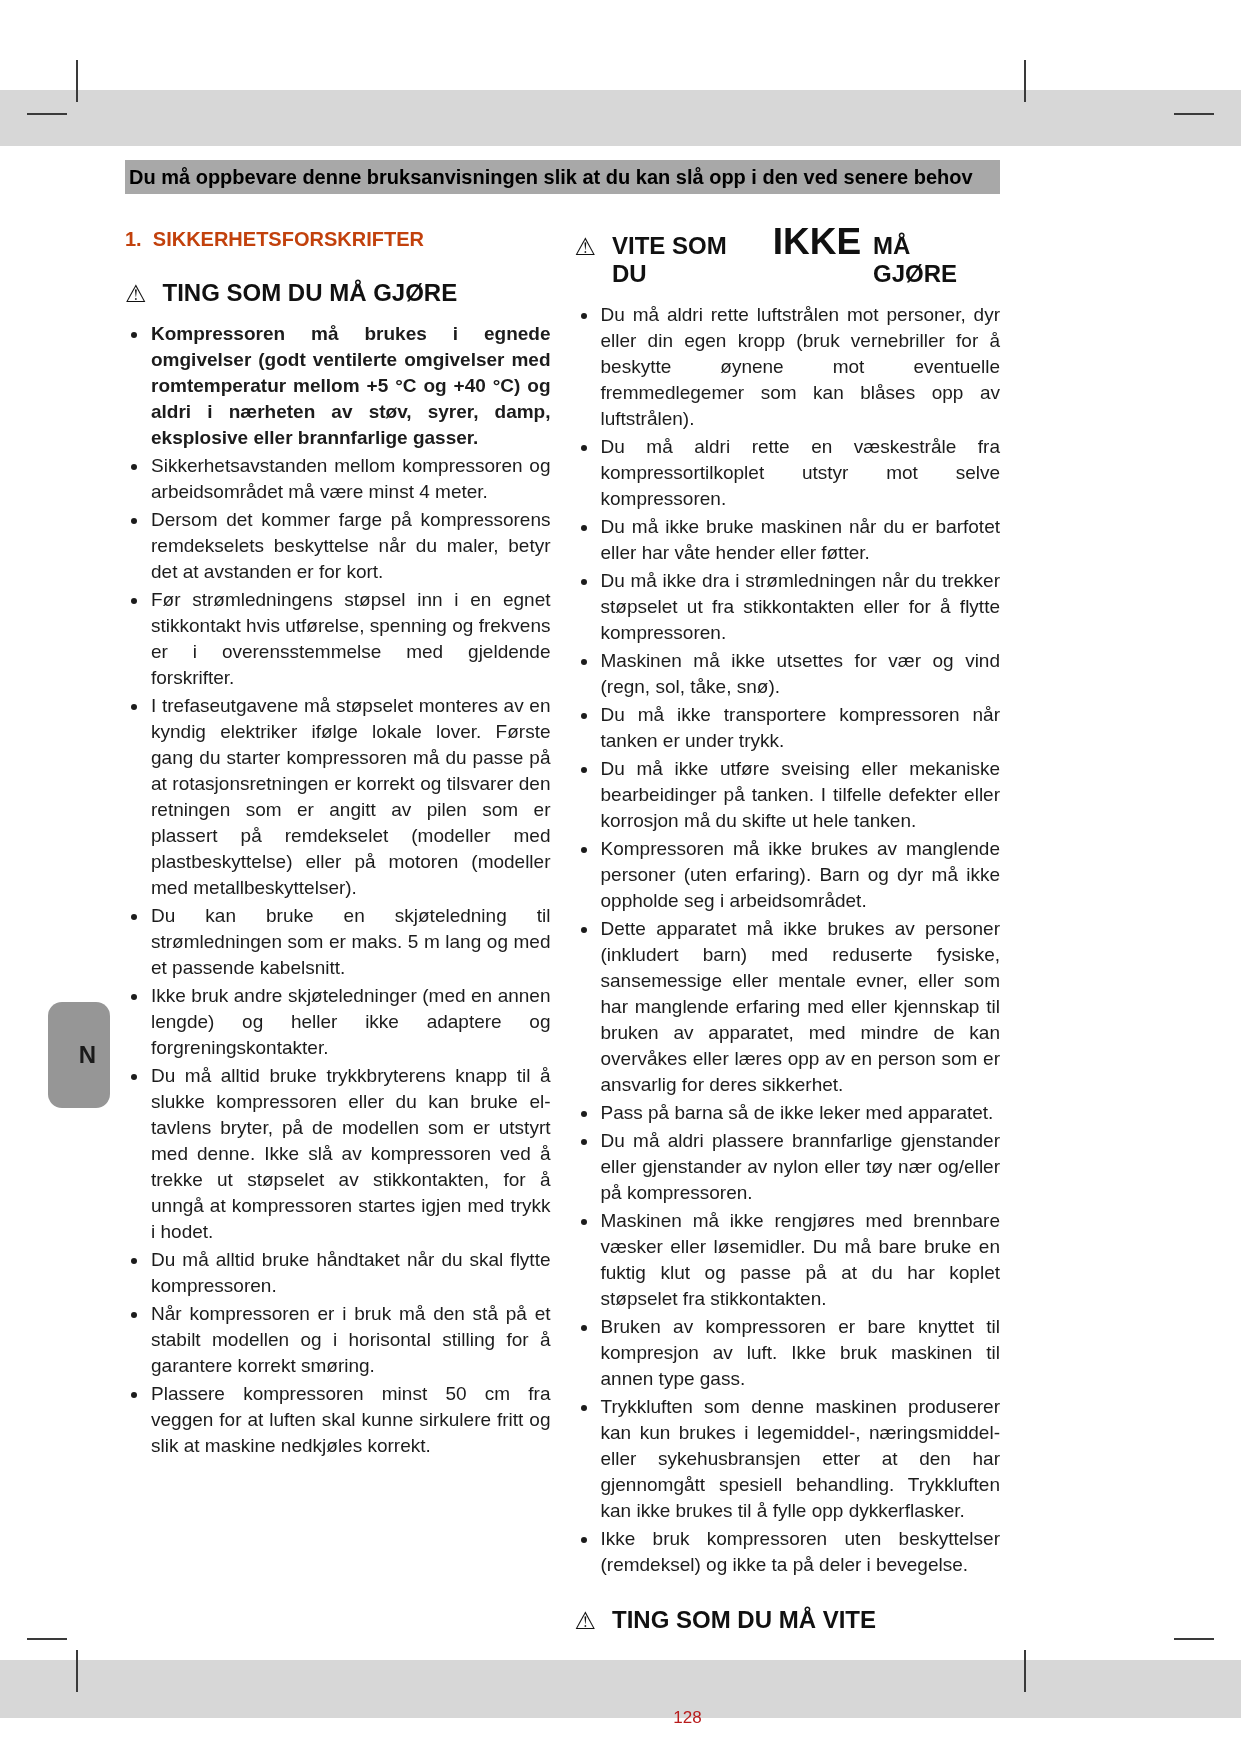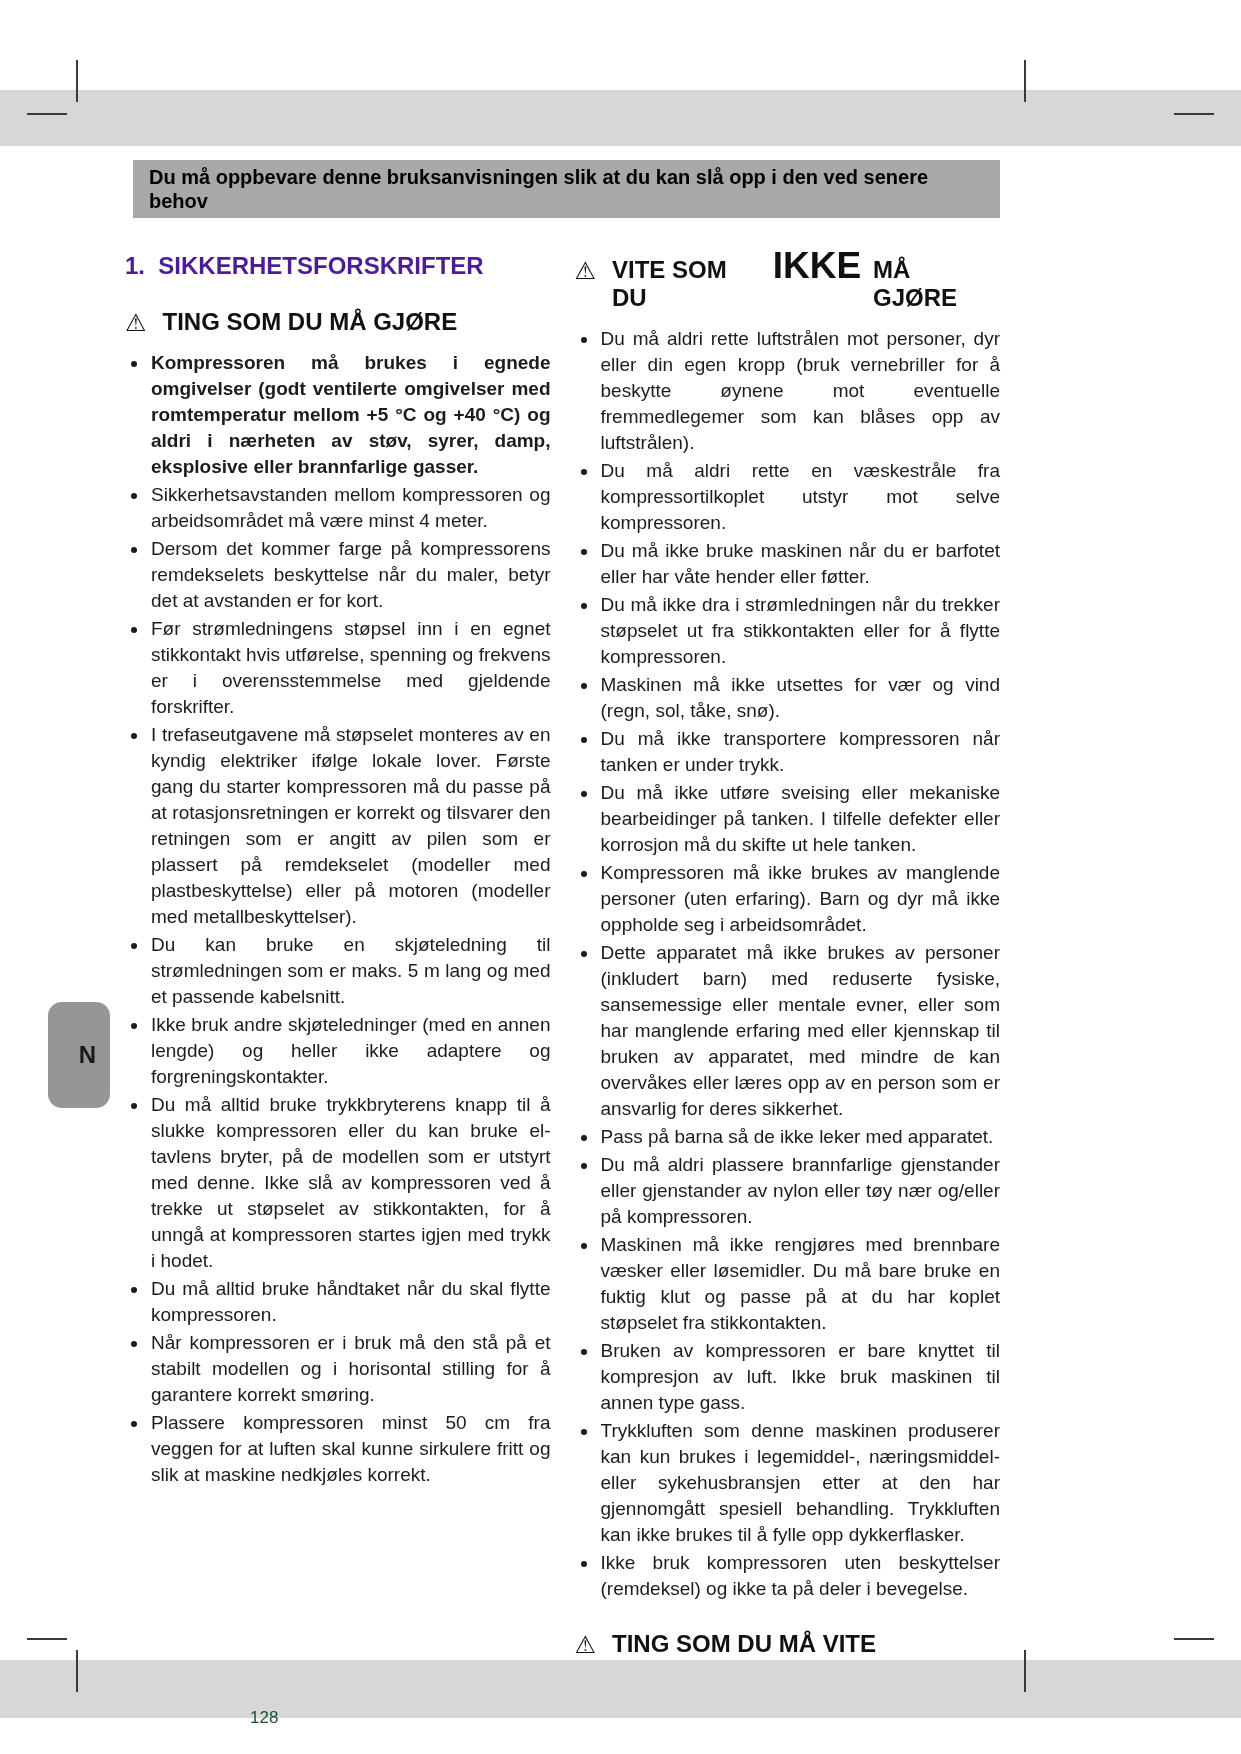--- a/index.html
+++ b/index.html
@@ -32,29 +32,28 @@
   .content {
     position:absolute; left:125px; top:160px; width:875px; z-index:1;
   }
 
   .banner {
     background:#a8a8a8;
     color:#000;
     font-weight:bold;
     font-size:20px;
     line-height:24px;
-    padding:5px 10px 5px 16px;
-    margin-left:8px;
+    padding:5px 10px 5px 4px;
   }
 
   .columns { display:flex; gap:24px; margin-top:34px; }
   .col { flex:1; min-width:0; }
 
   h1 {
-    font-size:24px; font-weight:bold; color:#4c1d95;
+    font-size:20px; font-weight:bold; color:#c2410c;
     white-space:pre-wrap;
     margin:0 0 10px 0;
   }
 
   .noise {
     font-size:17px; font-weight:bold; font-style:italic;
     line-height:25px;
     text-align:justify;
     margin:0 0 26px 0;
   }
@@ -80,21 +79,21 @@
     line-height:26px;
     text-align:justify;
   }
   ul.blist li { margin:0 0 2px 0; padding-left:2px; }
   ul.blist li.b { font-weight:bold; }
 
   .know-head { margin-top:34px; }
 
   .pagenum {
     position:absolute; left:125px; top:1548px; width:875px;
-    text-align:left; font-size:17px; color:#14532d;
+    text-align:center; font-size:17px; color:#b91c1c;
   }
 
   .lang-tab {
     position:absolute; left:48px; top:1002px;
     width:62px; height:106px;
     background:#969696;
     border-radius:14px;
     display:flex; align-items:center; justify-content:flex-end;
     padding-right:14px;
     font-size:24px; font-weight:bold; color:#1a1a1a;

